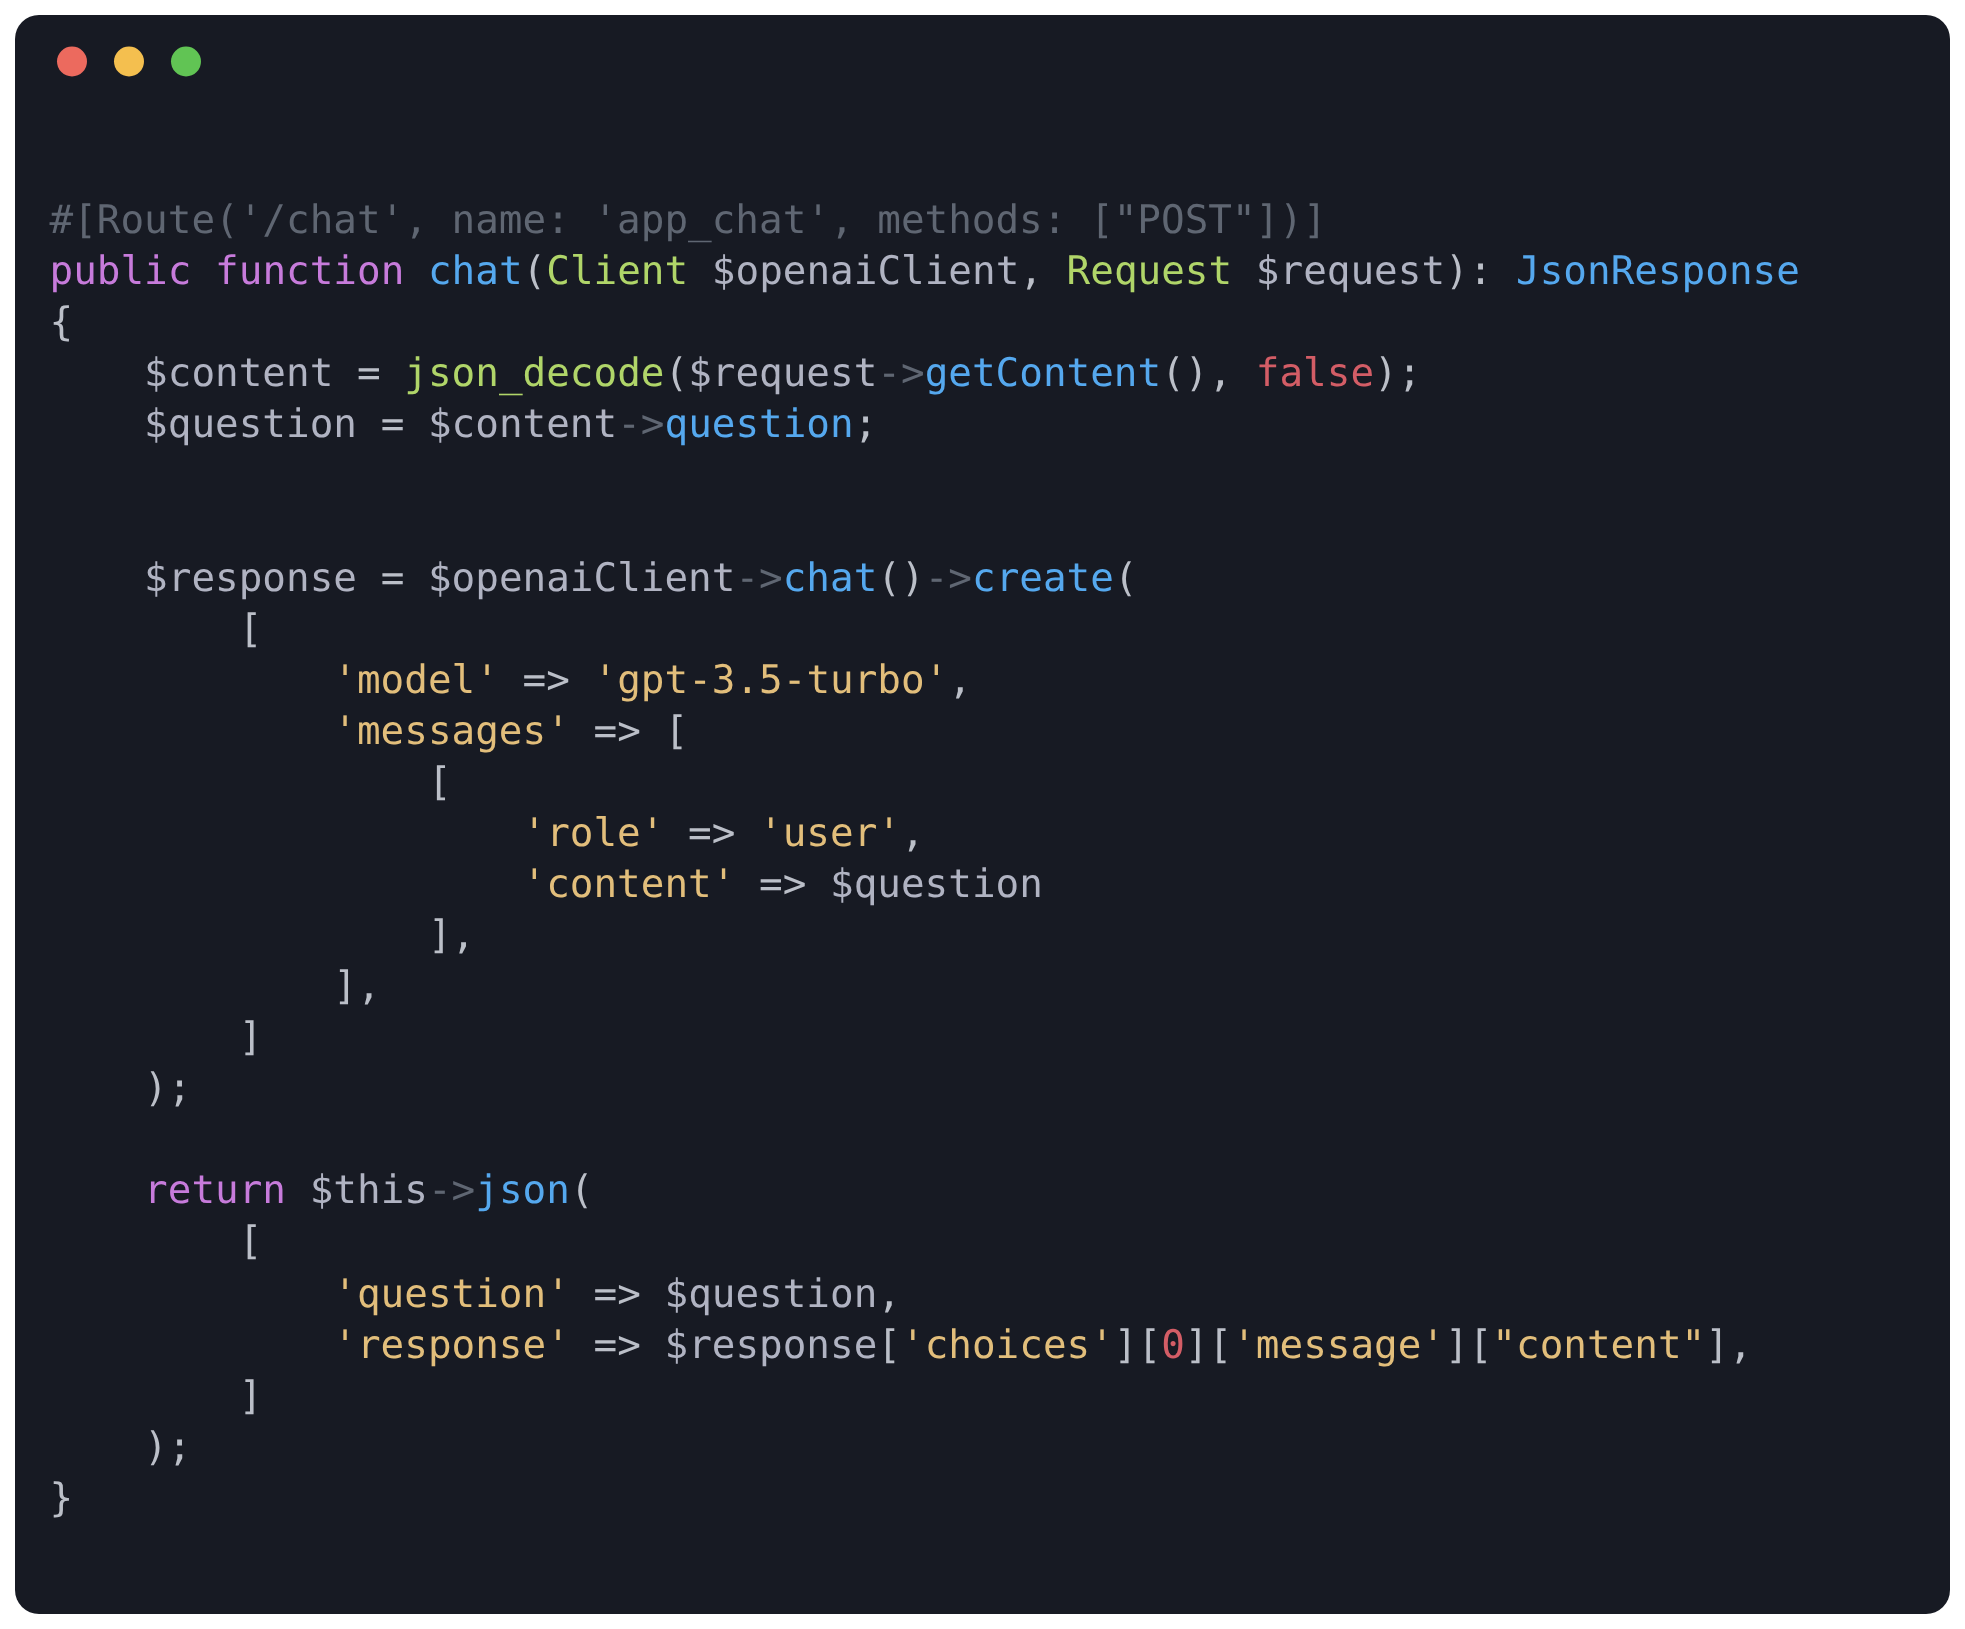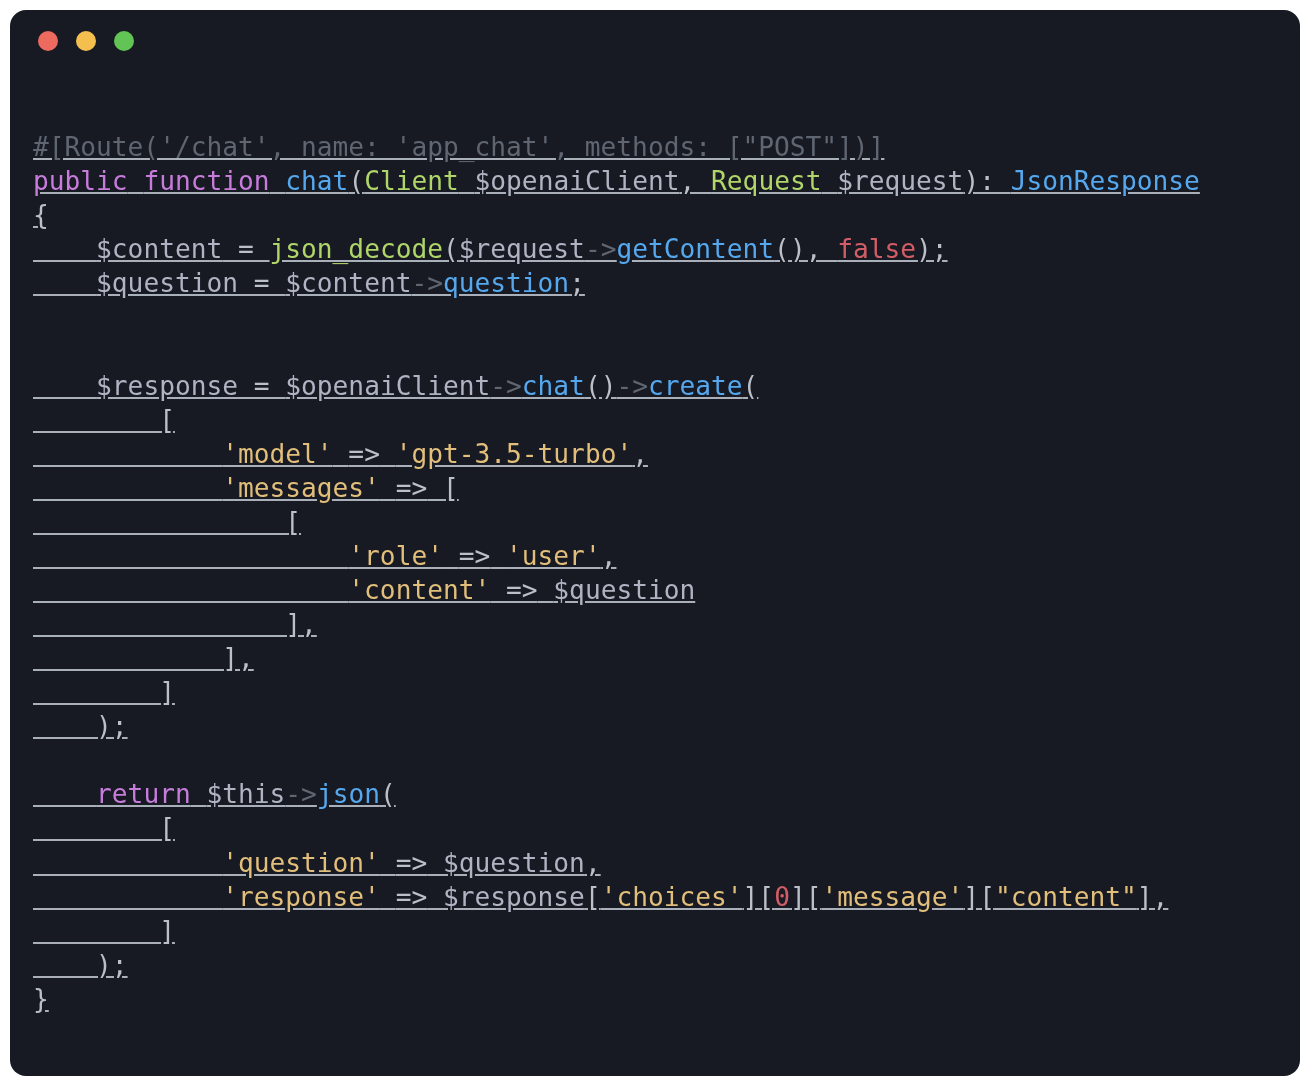--- a/index.html
+++ b/index.html
@@ -38,21 +38,20 @@
     position: absolute;
     top: 94px;
     left: 23px;
     right: 23px;
     font-size: 26.2px;
     line-height: 1.30;
     letter-spacing: 0px;
     white-space: pre;
     color: #a9b0b9;
     font-variant-ligatures: none;
-    text-decoration: underline;
   }
   .c-comment  { color: #5f6672; }
   .c-keyword  { color: #c77bdb; }
   .c-func     { color: #55a8ee; }
   .c-type     { color: #b0d569; }
   .c-var      { color: #b0b3c2; }
   .c-punct    { color: #bbbfc8; }
   .c-arrow    { color: #5f6672; }
   .c-string   { color: #e2be7b; }
   .c-bool     { color: #d35d66; }

